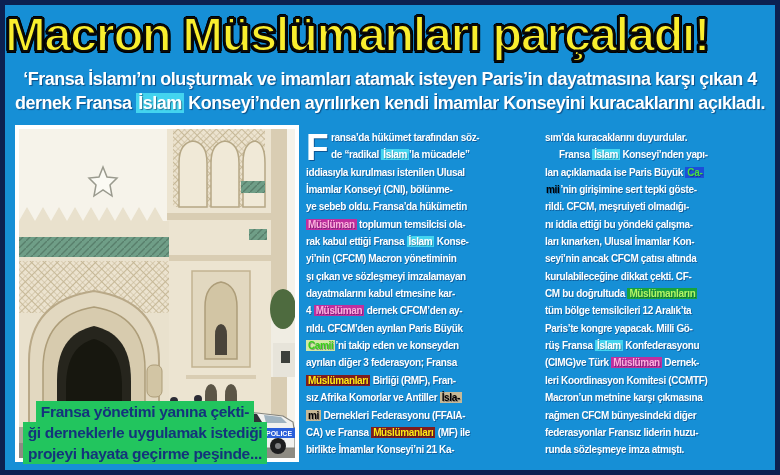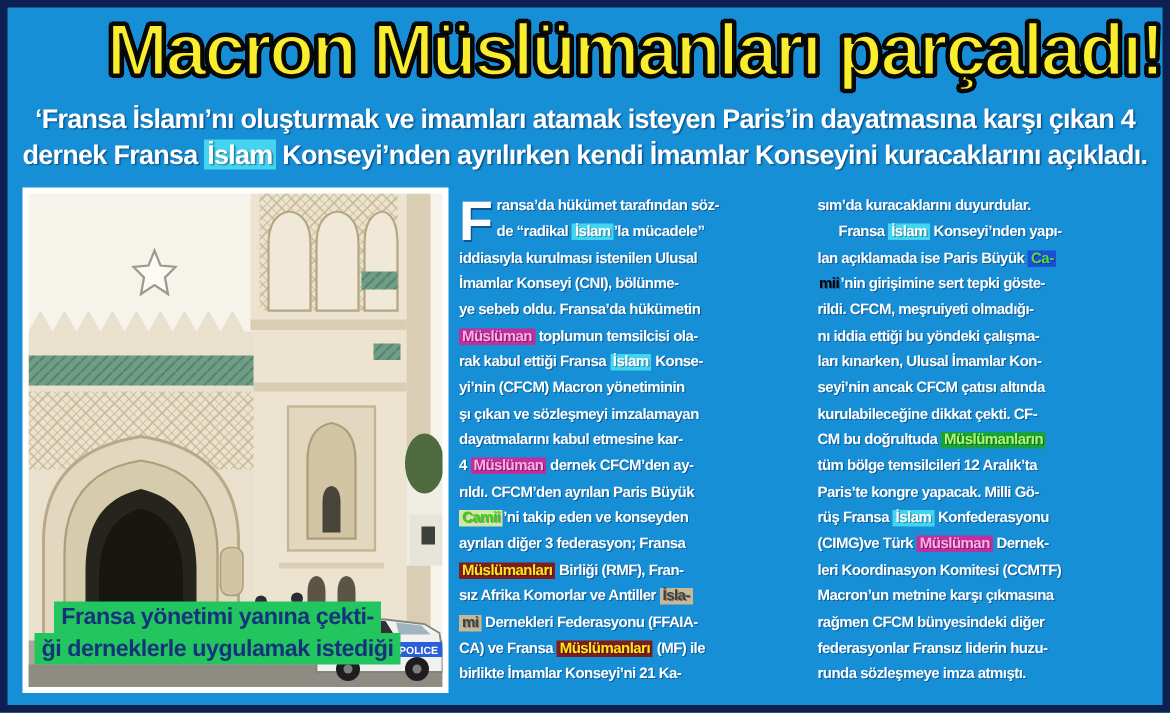--- a/index.html
+++ b/index.html
@@ -3,21 +3,21 @@
 <meta charset="utf-8">
 <style>
   html,body{margin:0;padding:0;background:#444;}
   #page{
     position:relative;width:780px;height:475px;box-sizing:border-box;
     background:#168fd6;border:5px solid #0c2152;overflow:hidden;
     font-family:"Liberation Sans",sans-serif;
   }
   
   #headline{
-    position:absolute;top:1px;left:0;width:100%;text-align:right;
+    position:absolute;top:1px;left:0;width:100%;text-align:left;
     font-size:49px;font-weight:bold;letter-spacing:-1.5px;color:#f9ee2e;
     -webkit-text-stroke:2px #0a0a0a;
     text-shadow:2px 0 0 #000,-2px 0 0 #000,0 2px 0 #000,0 -2px 0 #000,
                 1.5px 1.5px 0 #000,-1.5px 1.5px 0 #000,1.5px -1.5px 0 #000,-1.5px -1.5px 0 #000;
   }
   
   #subhead{position:absolute;top:62px;left:0;width:100%;}
   #subhead .tl{
     display:block;text-align:center;white-space:pre;
     font-size:18px;font-weight:bold;letter-spacing:-0.5px;color:#ffffff;
@@ -48,21 +48,21 @@
   #dropcap{
     position:absolute;left:301px;top:127px;z-index:2;
     font-size:37px;line-height:32px;font-weight:bold;color:#ffffff;
     text-shadow:1px 1px 0 rgba(0,0,50,.4);
   }
   
   .hl-cyan{background:#43d4ef;color:#ffffff;padding:0 2px;}
   .hl-magenta{background:#c02f9e;color:#ffaede;padding:0 2px;}
   .hl-palegreen{background:#d2e8a6;color:#38cf18;padding:0 2px;}
   .hl-yellowgreen{background:#7f1d1d;color:#ffe915;padding:0 2px;}
-  .hl-tan{background:#c7b997;color:#404040;padding:0 2px;}
+  .hl-tan{background:#c7b997;color:#000000;padding:0 2px;}
   .hl-navygreen{background:#1d4ed8;color:#49e23c;padding:0 2px;}
   .hl-green{color:#000000;padding:0 1px;}
   .hl-greenbg{background:#18a23f;color:#b2f763;padding:0 2px;}
 </style>
 </head>
 <body>
 
 <div id="page">
 
   <div id="headline">Macron Müslümanları parçaladı!</div>
@@ -148,20 +148,21 @@
         <circle cx="213" cy="317" r="3" fill="#7e7e80"></circle>
         <circle cx="259" cy="317" r="8" fill="#1d1d1f"></circle>
         <circle cx="259" cy="317" r="3" fill="#7e7e80"></circle>
       </g>
     </svg>
   </figure>
 
   <div id="caption">
       <div class="tl"><span>Fransa yönetimi yanına çekti-</span></div>
       <div class="tl"><span>ği derneklerle uygulamak istediği</span></div>
+      <div class="tl"><span>projeyi hayata geçirme peşinde...</span></div>
     </div>
 
   <div id="dropcap">F</div>
   <div id="col1" class="col">
       <div class="tl" style="padding-left: 25px;"><span>ransa’da hükümet tarafından söz-</span></div>
       <div class="tl" style="padding-left: 25px;"><span>de “radikal </span><span class="hl-cyan">İslam</span><span>’la mücadele”</span></div>
       <div class="tl"><span>iddiasıyla kurulması istenilen Ulusal</span></div>
       <div class="tl"><span>İmamlar Konseyi (CNI), bölünme-</span></div>
       <div class="tl"><span>ye sebeb oldu. Fransa’da hükümetin</span></div>
       <div class="tl"><span class="hl-magenta">Müslüman</span><span> toplumun temsilcisi ola-</span></div>

